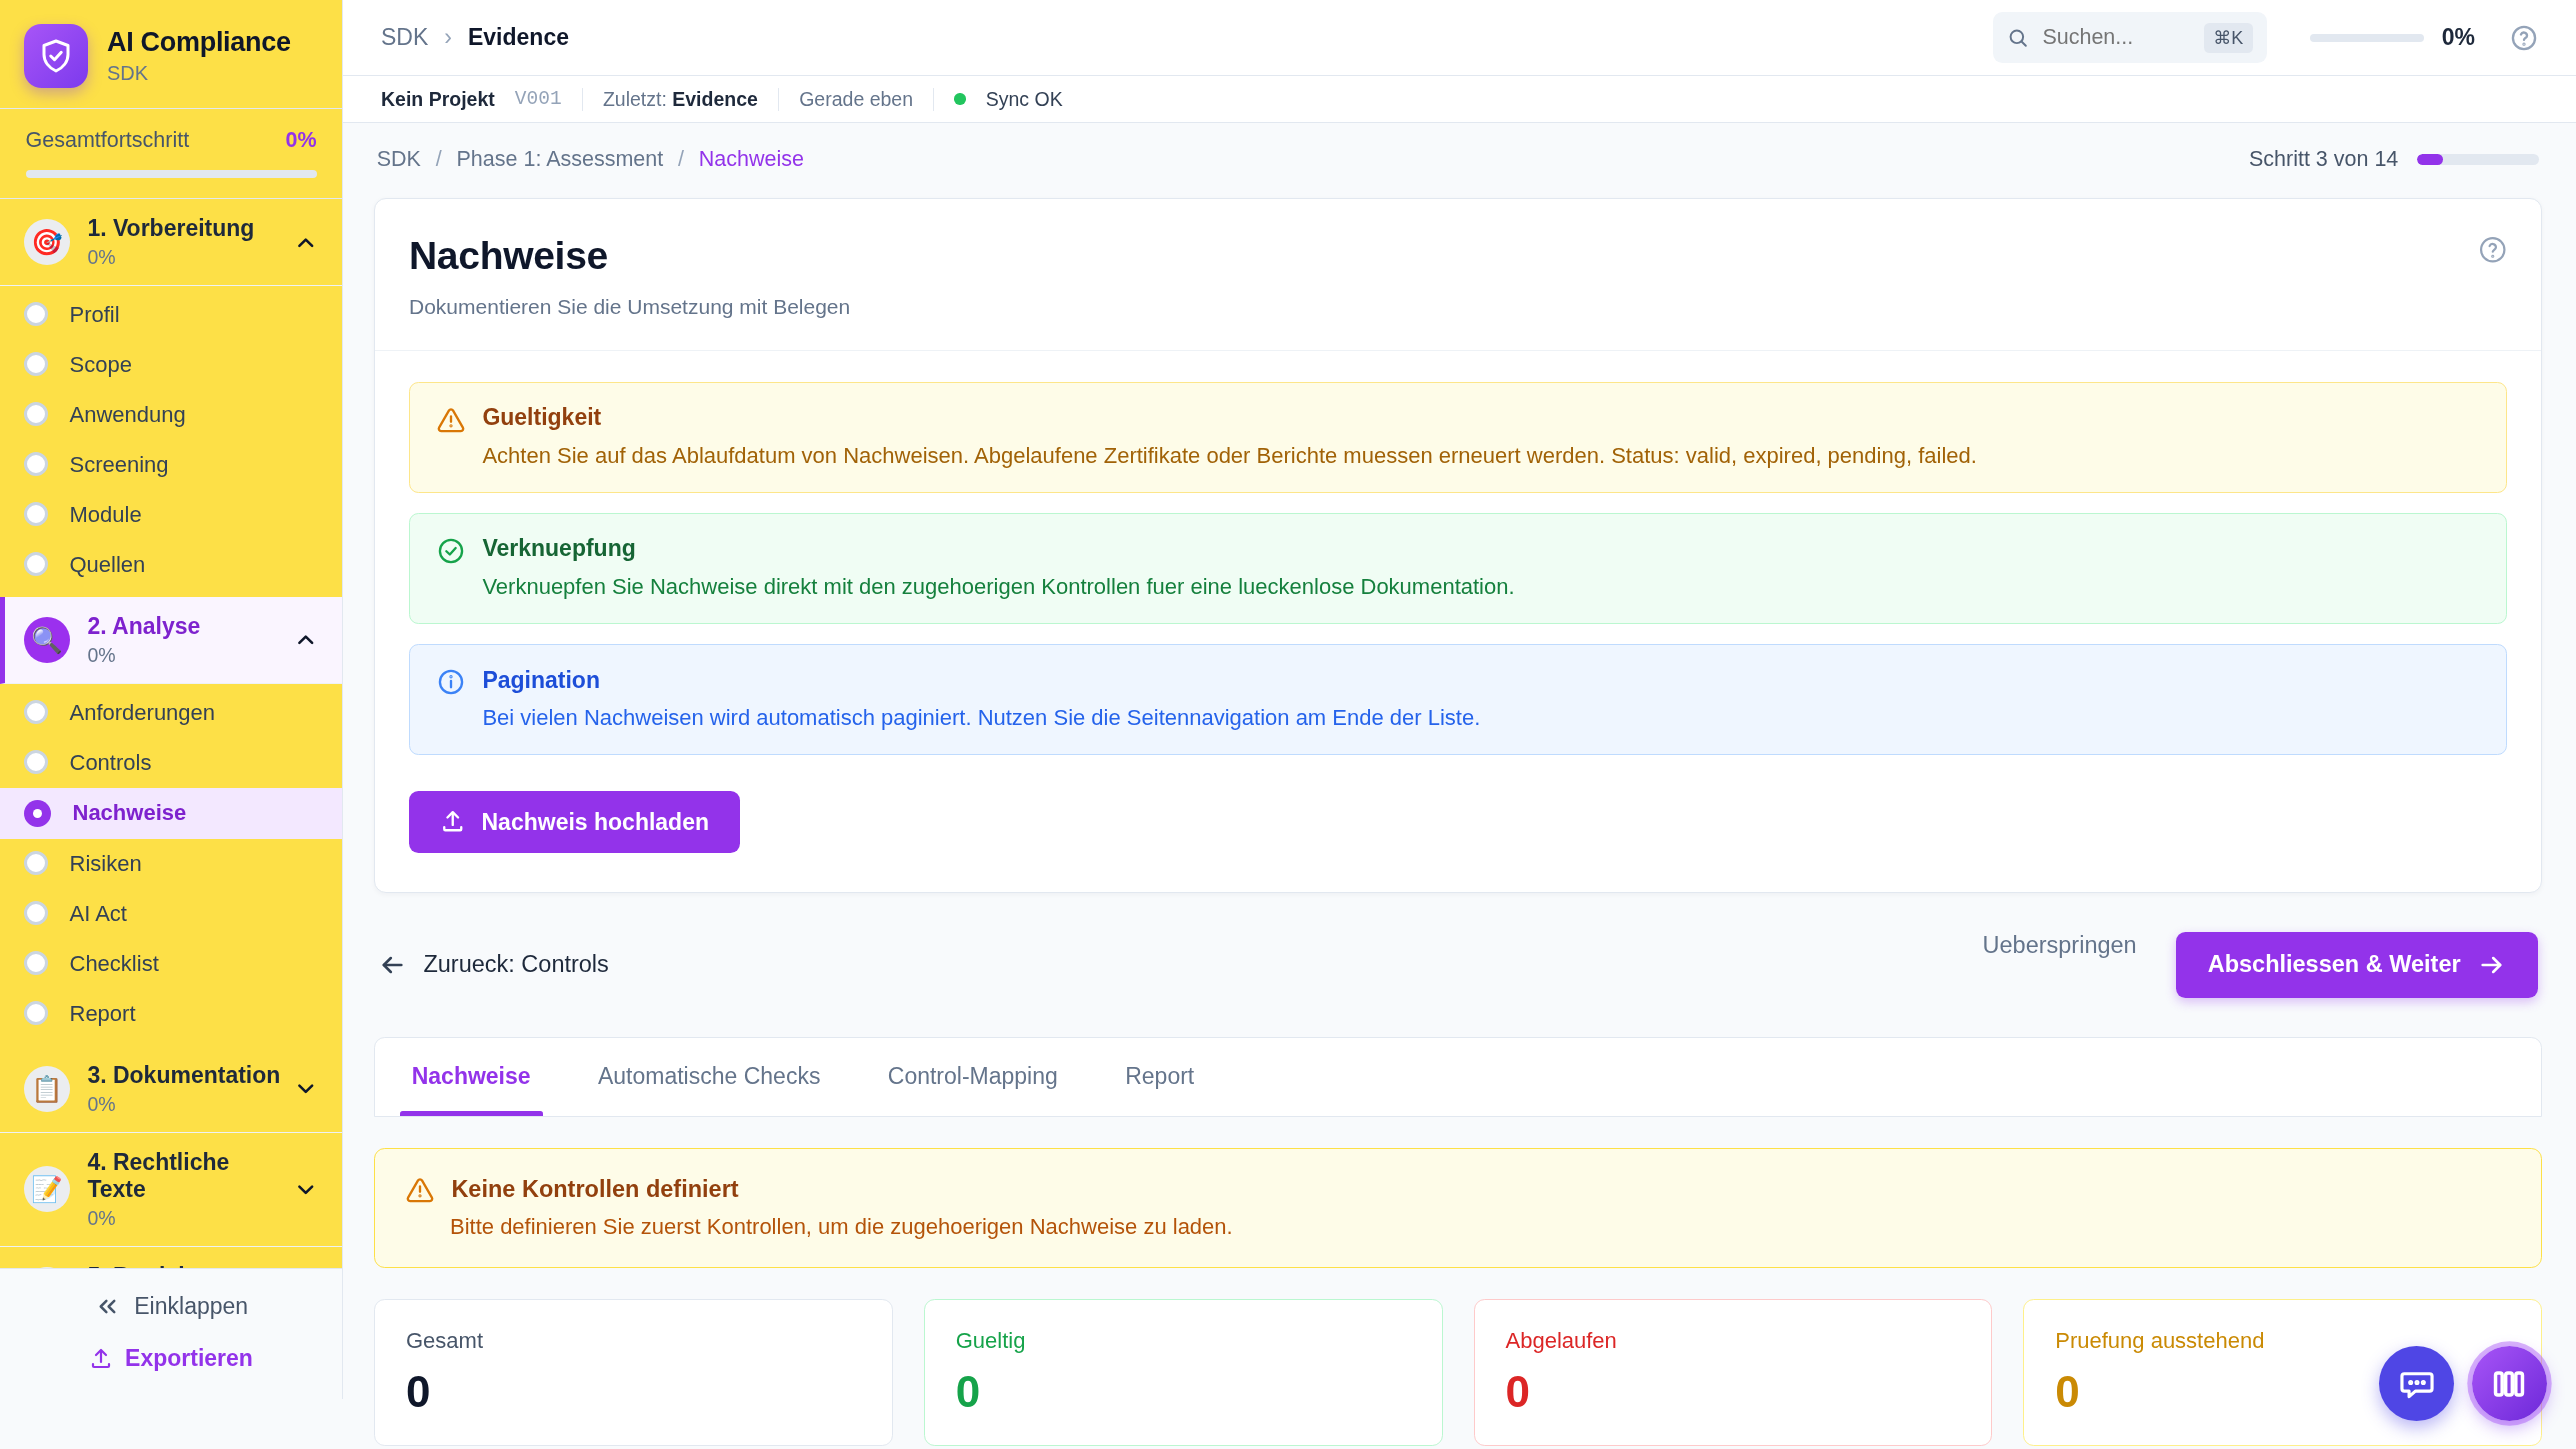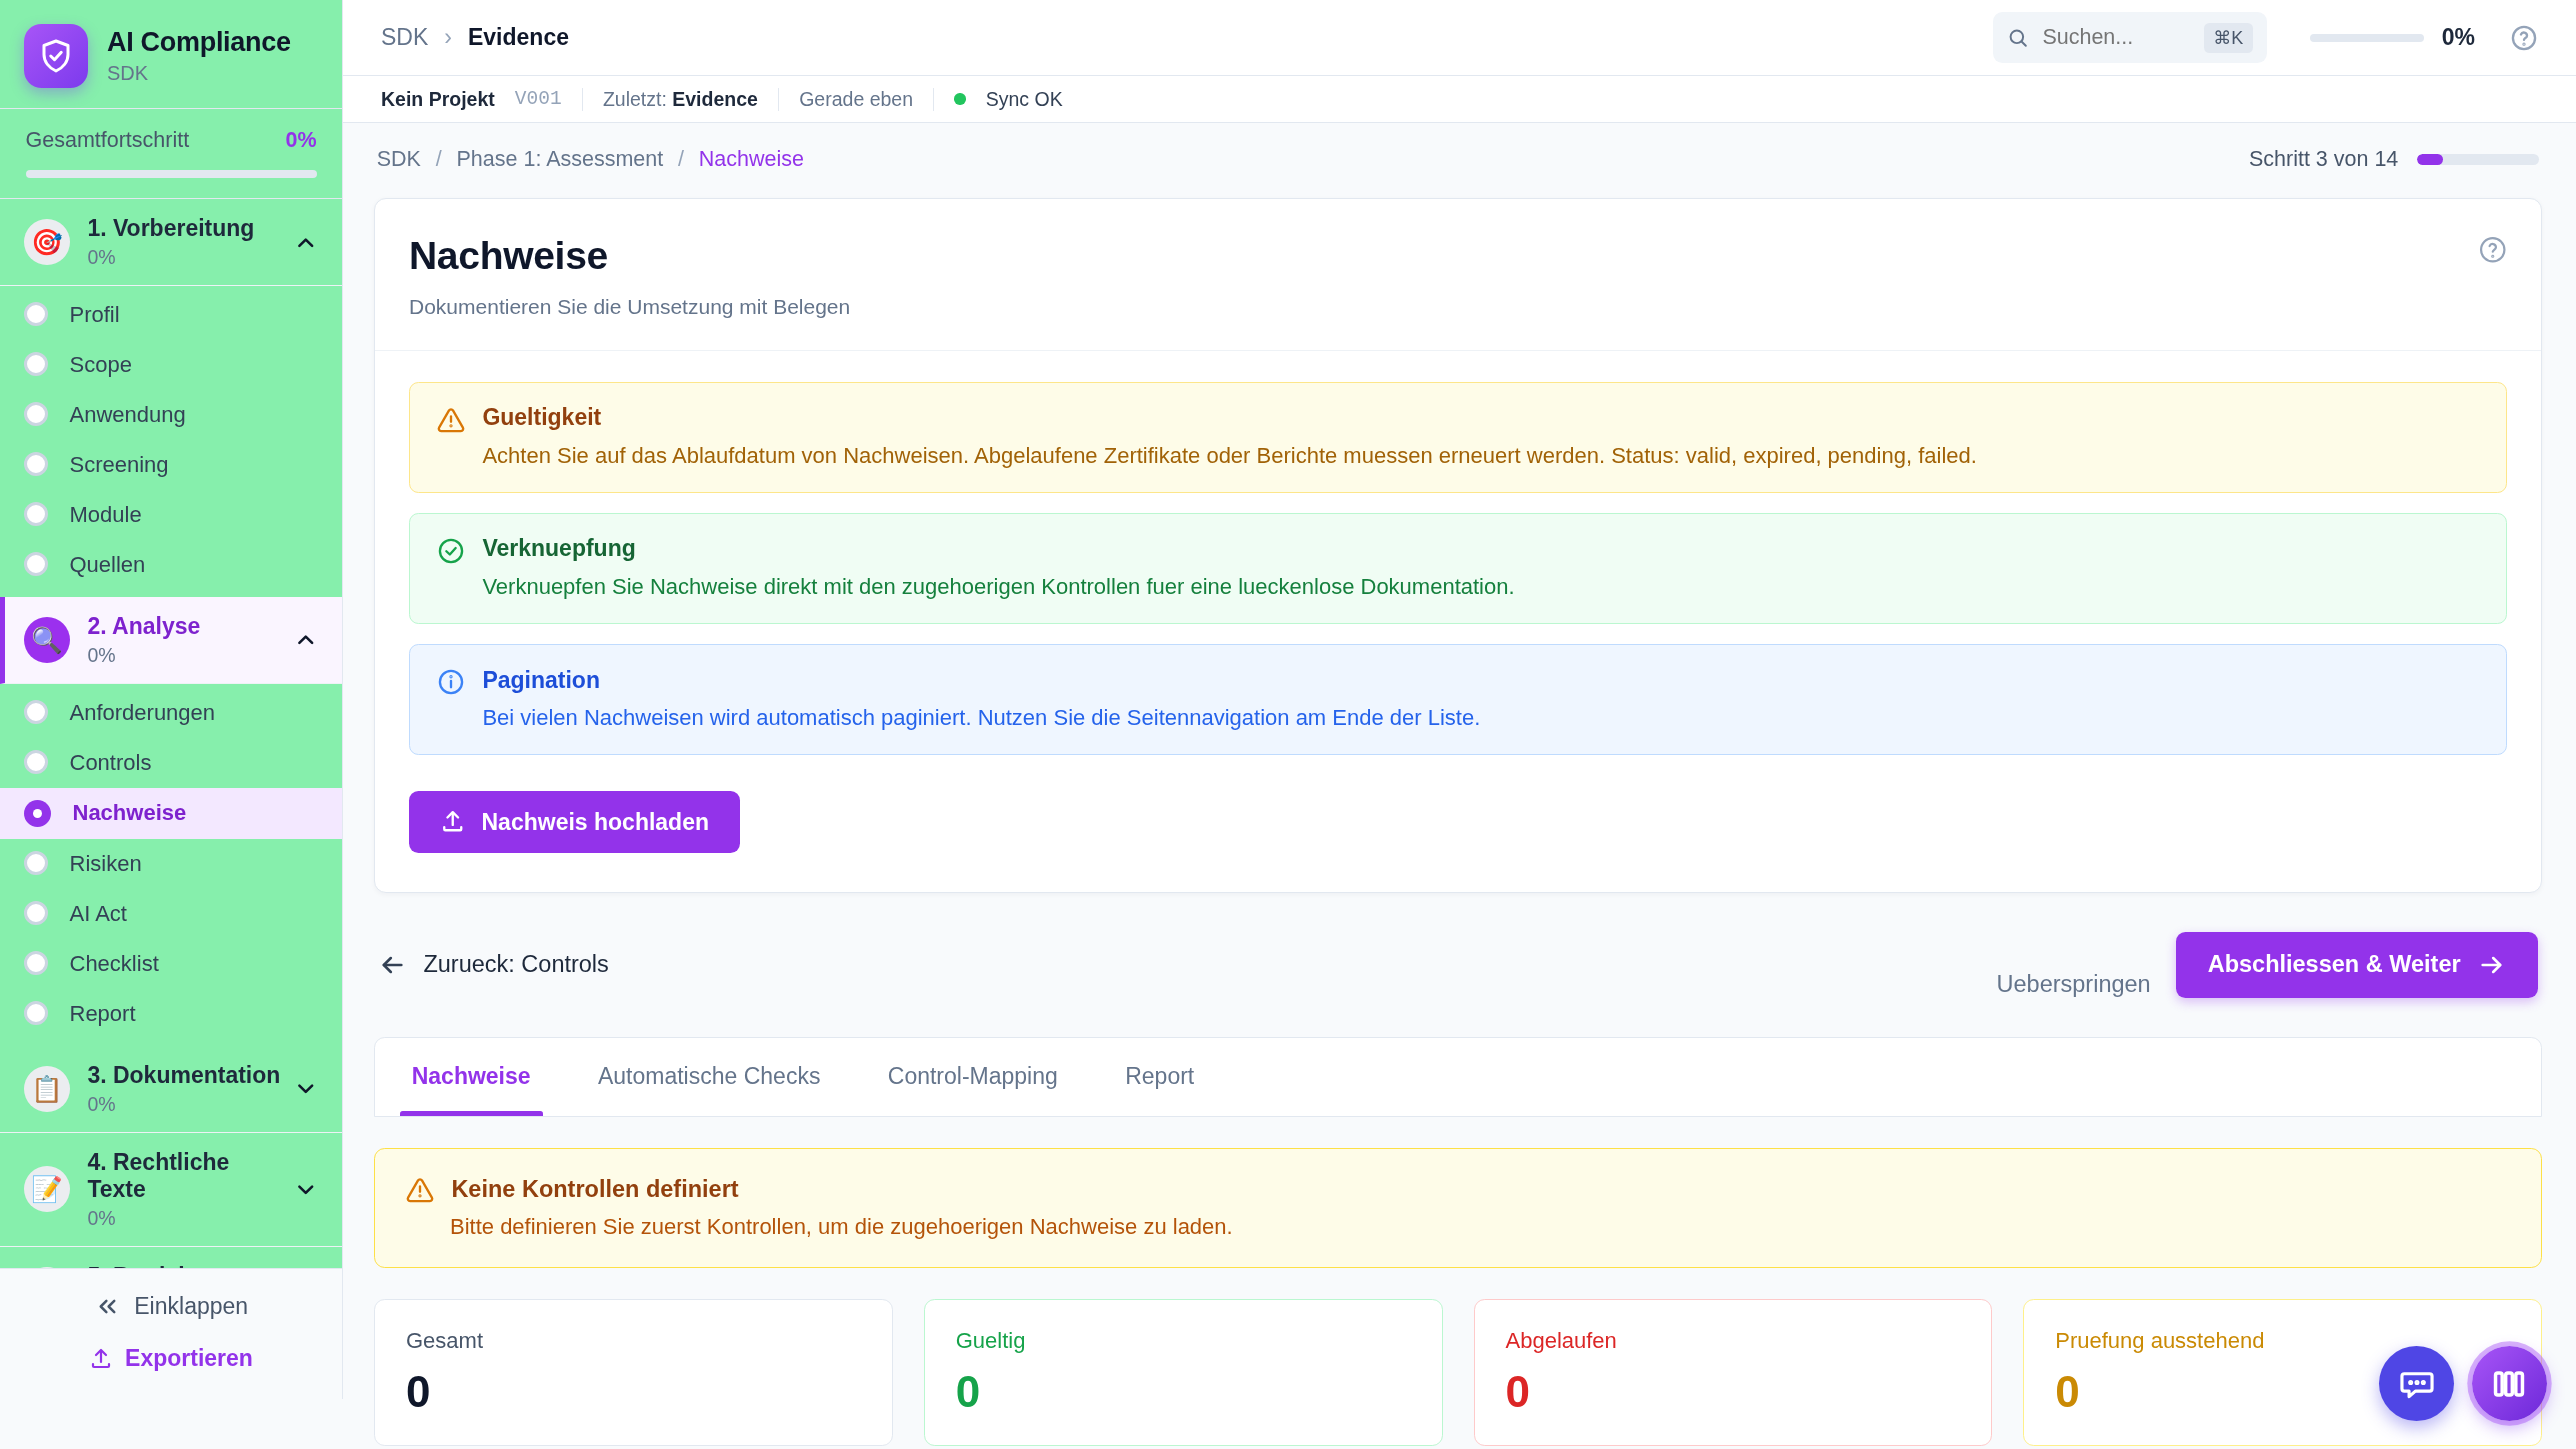--- a/index.html
+++ b/index.html
@@ -10,21 +10,21 @@
     --g-bg:#f0fdf4; --g-line:#bbf7d0; --g-title:#166534; --g-text:#15803d; --g-num:#16a34a;
     --b-bg:#eff6ff; --b-line:#bfdbfe; --b-title:#1d4ed8; --b-text:#2563eb;
     --r-line:#fecaca; --r:#dc2626; --a:#ca8a04;
   }
   *{margin:0;padding:0;box-sizing:border-box;}
   html,body{width:2576px;height:1449px;overflow:hidden;}
   body{font-family:"Liberation Sans","DejaVu Sans",sans-serif;background:var(--bg);color:var(--ink-2);display:flex;}
   svg{display:block;}
 
   
-  .sidebar{width:343px;min-width:343px;height:1399px;background:#86efac;border-right:1.3px solid var(--line);display:flex;flex-direction:column;}
+  .sidebar{width:343px;min-width:343px;height:1399px;background:#fde047;border-right:1.3px solid var(--line);display:flex;flex-direction:column;}
   .logo-row{display:flex;align-items:center;gap:19px;padding:24px 24px 20px;}
   .logo-mark{width:64px;height:64px;border-radius:17.4px;background:linear-gradient(135deg,#a855f7,#7c3aed);display:flex;align-items:center;justify-content:center;box-shadow:0 5.4px 13.4px rgba(124,58,237,.35);}
   .logo-title{font-size:27px;font-weight:700;color:var(--ink);letter-spacing:-0.3px;}
   .logo-sub{font-size:20px;color:var(--mut);margin-top:4px;}
   .overall{padding:19px 25.5px 20px;border-top:1.3px solid var(--line);border-bottom:1.3px solid var(--line);}
   .overall-row{display:flex;justify-content:space-between;align-items:center;}
   .overall-label{font-size:21.5px;color:#475569;}
   .overall-val{font-size:21.5px;font-weight:700;color:var(--accent);}
   .overall-bar{margin-top:17.4px;height:8px;border-radius:4px;background:var(--line);}
   .nav{flex:1;overflow:hidden;}
@@ -96,21 +96,21 @@
   .alert-y{background:var(--y-bg);border-color:var(--y-line);}
   .alert-y .a-title{color:var(--y-title);} .alert-y .a-text{color:var(--y-text);} .alert-y .a-ico{color:#d97706;}
   .alert-g{background:var(--g-bg);border-color:var(--g-line);}
   .alert-g .a-title{color:var(--g-title);} .alert-g .a-text{color:var(--g-text);} .alert-g .a-ico{color:#16a34a;}
   .alert-b{background:var(--b-bg);border-color:var(--b-line);}
   .alert-b .a-title{color:var(--b-title);} .alert-b .a-text{color:var(--b-text);} .alert-b .a-ico{color:#3b82f6;}
   .upload-btn{margin-top:16px;display:inline-flex;align-items:center;gap:16px;background:var(--accent);color:#fff;font-size:23px;font-weight:600;border:none;border-radius:9.4px;padding:17.4px 31px;cursor:pointer;font-family:inherit;}
 
   .nav-row{display:flex;align-items:center;margin-top:39px;padding:0 4px;}
   .back-link{display:flex;align-items:center;gap:17.4px;font-size:23.5px;color:var(--ink-2);font-weight:500;cursor:pointer;}
-  .nav-right{margin-left:auto;display:flex;align-items:flex-end;gap:25px;}
+  .nav-right{margin-left:auto;display:flex;align-items:flex-start;gap:39px;}
   .skip-btn{font-size:23.5px;color:var(--mut);background:none;border:none;cursor:pointer;font-family:inherit;}
   .next-btn{display:inline-flex;align-items:center;gap:17.4px;background:var(--accent);color:#fff;font-size:23.5px;font-weight:600;border:none;border-radius:9.4px;padding:19px 32px;cursor:pointer;font-family:inherit;box-shadow:0 4px 10.7px rgba(147,51,234,.3);}
 
   .tabsbar{margin-top:39px;background:#fff;border:1.3px solid var(--line);border-bottom:1.3px solid var(--line);border-radius:10.7px 10.7px 0 0;display:flex;padding:0 34px;gap:62px;}
   .tab{padding:25.5px 2.7px;font-size:23px;color:var(--mut);font-weight:500;position:relative;cursor:pointer;}
   .tab.active{color:var(--accent);font-weight:600;}
   .tab.active::after{content:"";position:absolute;left:-9.4px;right:-9.4px;bottom:0;height:5.4px;background:var(--accent);border-radius:2.7px 2.7px 0 0;}
 
   .warnbox{margin-top:31px;background:var(--y-bg);border:1.3px solid var(--y-line2);border-radius:10.7px;padding:27px 31px;}
   .warn-row{display:flex;align-items:center;gap:17.4px;}

